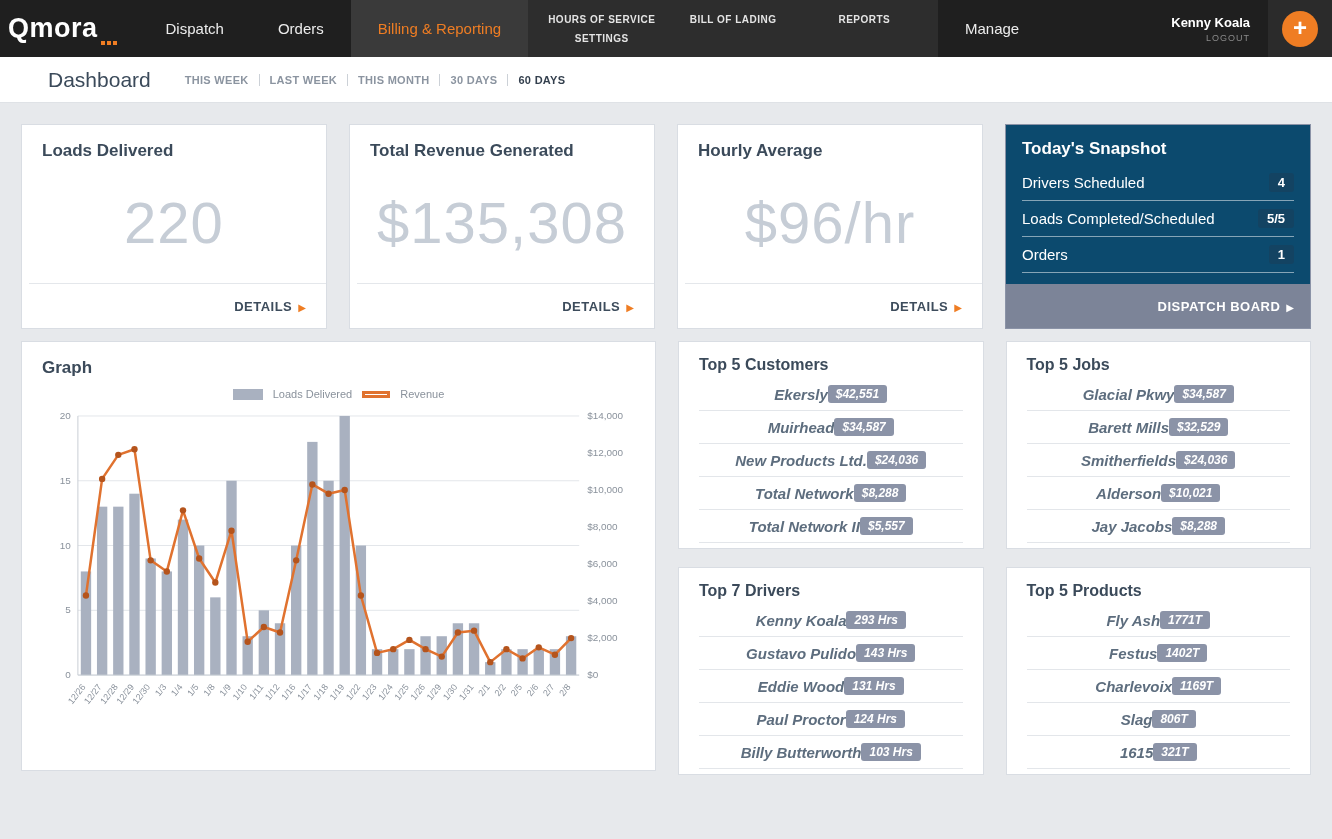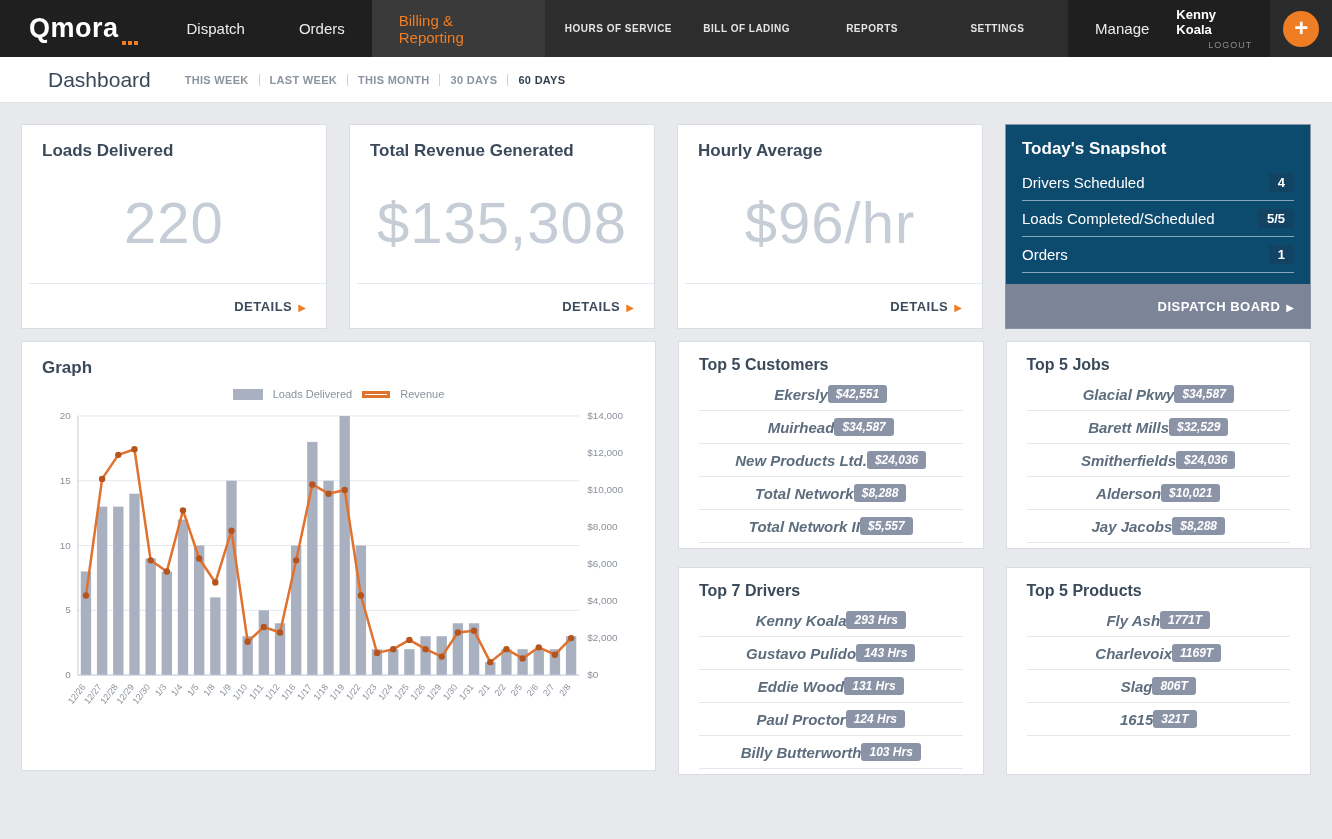--- a/index.html
+++ b/index.html
@@ -1,27 +1,27 @@
 <!DOCTYPE html>
 <html><head>
 <meta charset="utf-8">
 <style>
   * { box-sizing: border-box; margin: 0; padding: 0; }
   html,body { width:1332px; height:839px; }
   body { font-family: "Liberation Sans", sans-serif; background:#e7e9ec; color:#3b4a5a; overflow:hidden; }
 
   
   .topnav { height:57px; background:#1f1f1f; display:flex; align-items:stretch; }
-  .logo { display:flex; align-items:center; padding:0 22px 0 29px; cursor:pointer; }
+  .logo { display:flex; align-items:center; padding:0 22px 0 8px; cursor:pointer; }
   .logo-text { color:#fff; font-size:27px; font-weight:700; letter-spacing:.5px; }
   .logo-dots { display:flex; gap:2px; align-self:flex-end; margin:0 0 12px 3px; }
   .logo-dots i { width:4px; height:4px; background:#ef7d23; display:block; }
   .nav-item { display:flex; align-items:center; padding:0 27px; color:#ececec; font-size:15px; cursor:pointer; }
   .nav-item.active { background:#3a3a3a; color:#ef7d23; }
-  .nav-sub { background:#2d2d2d; display:grid; grid-template-columns:1fr 1fr 1fr 1fr; align-content:center; gap:8px 24px; padding:0 20px; }
+  .nav-sub { background:#2d2d2d; display:grid; grid-template-columns:1fr 1fr 1fr; align-content:center; gap:8px 24px; padding:0 20px; }
   .nav-sub span { color:#e4e4e4; font-size:10px; font-weight:700; letter-spacing:.5px; text-align:center; cursor:pointer; white-space:nowrap; }
   .nav-spacer { flex:1; }
   .user-block { display:flex; flex-direction:column; justify-content:center; align-items:flex-end; padding-right:18px; }
   .user-name { color:#fff; font-size:13px; font-weight:700; }
   .user-logout { color:#8a8a8a; font-size:9px; letter-spacing:1px; margin-top:3px; cursor:pointer; }
   .add-wrap { width:64px; background:#2b2b2b; display:flex; align-items:center; justify-content:center; }
   .add-btn { width:36px; height:36px; border-radius:50%; background:#ef7d23; color:#fff; font-size:24px; line-height:34px; text-align:center; font-weight:700; cursor:pointer; }
 
   
   .page-header { height:46px; background:#fff; border-bottom:1px solid #dfe2e6; display:flex; align-items:center; padding-left:48px; }
@@ -389,20 +389,24 @@
 
       <div class="card small-card">
         <div class="card-title">Top 5 Products</div>
         <div>
 
             <div class="list-row">
               <span class="list-name">Fly Ash</span>
               <span class="list-badge">1771T</span>
             </div>
 
+            <div class="list-row">
+              <span class="list-name">Festus</span>
+              <span class="list-badge">1402T</span>
+            </div>
 
             <div class="list-row">
               <span class="list-name">Charlevoix</span>
               <span class="list-badge">1169T</span>
             </div>
 
             <div class="list-row">
               <span class="list-name">Slag</span>
               <span class="list-badge">806T</span>
             </div>

